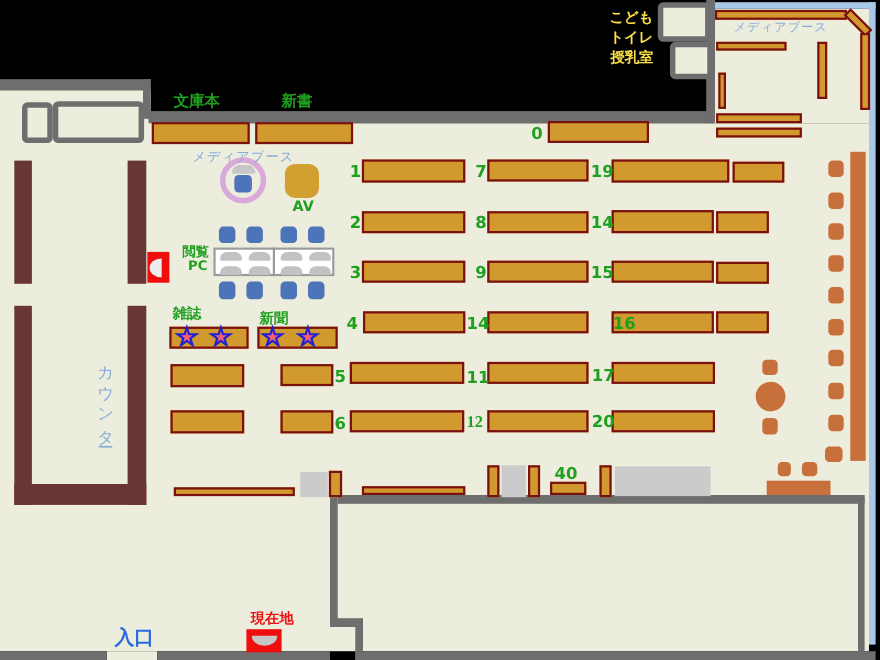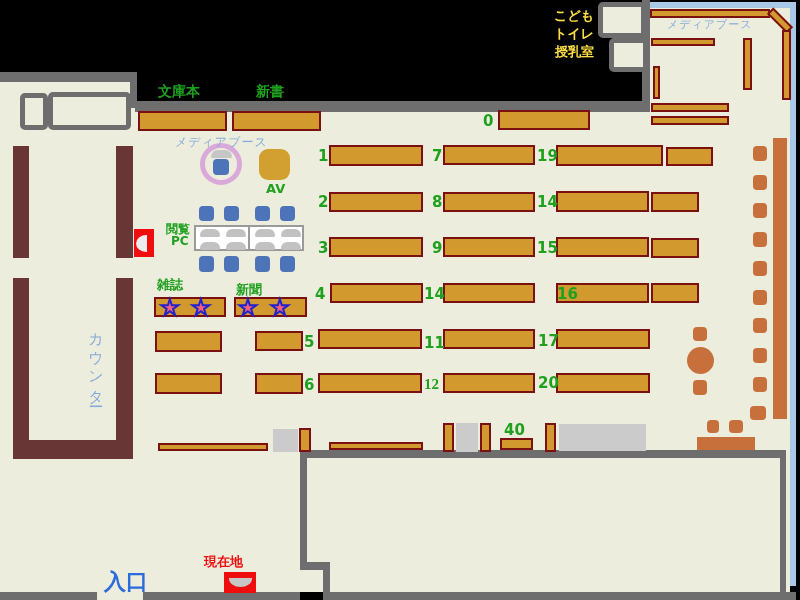--- a/index.html
+++ b/index.html
@@ -21,21 +21,21 @@
   .pc-table{background:#FFFFFF;border:2px solid #9A9A9A;box-sizing:border-box;z-index:3;}
   .pc-divider{background:#9A9A9A;z-index:4;}
   .pc-seat{background:#C2C2C2;border-radius:10px 10px 3px 3px;z-index:4;}
   .star{color:#F4607A;-webkit-text-stroke:2px #2121CE;font-size:22px;line-height:23px;
         font-weight:bold;z-index:7;}
   .lbl{white-space:nowrap;z-index:6;}
   .green{color:#1FA01F;} .lblue{color:#85ABDB;} .mblue{color:#fde047;}
   .blue{color:#2B6BDB;} .redt{color:#EE1010;}
   .bold{font-weight:bold;}
   .fs11{font-size:11px;} .fs12{font-size:12px;} .fs13{font-size:13px;}
-  .fs14{font-size:14px;} .fs15{font-size:15px;} .fs18{font-size:22px;}
+  .fs14{font-size:14px;} .fs15{font-size:15px;} .fs18{font-size:18px;}
   .ls1{letter-spacing:1px;} .ls2{letter-spacing:2px;}
   .vert{writing-mode:vertical-rl;}
   .booth-circle{left:200px;top:143px;width:42px;height:42px;border:5px solid #D9A9D9;
                 border-radius:50%;box-sizing:border-box;z-index:4;}
   .booth-arc{left:211px;top:150px;width:21px;height:8px;background:#C6C6C6;
              border-radius:10px 10px 2px 2px;z-index:5;}
   .booth-pc{left:213px;top:159px;width:16px;height:16px;background:#4D74B8;border-radius:4px;z-index:5;}
   .av-box{left:259px;top:149px;width:31px;height:31px;background:#D2A030;border-radius:9px;z-index:4;}
   .return-box{left:134px;top:229px;width:20px;height:28px;background:#F00D0D;z-index:4;}
   .return-slot{left:136px;top:235px;width:11px;height:17px;background:#EDEDED;
@@ -199,14 +199,14 @@
     <div class="abs lbl green bold fs12" style="left: 166px; top: 221px;">閲覧</div>
     <div class="abs lbl green bold fs12" style="left: 171px; top: 234px;">PC</div>
     <div class="abs lbl green bold fs13" style="left: 157px; top: 276px;">雑誌</div>
     <div class="abs lbl green bold fs13" style="left: 236px; top: 281px;">新聞</div>
     <div class="abs lbl lblue fs15 vert ls2" style="left: 86px; top: 322px;">カウンター</div>
     <div class="abs lbl mblue bold fs13" style="left: 548px; top: 7px; width: 46px; text-align: right;">こども</div>
     <div class="abs lbl mblue bold fs13" style="left: 548px; top: 25px; width: 46px; text-align: right;">トイレ</div>
     <div class="abs lbl mblue bold fs13" style="left: 548px; top: 43px; width: 46px; text-align: right;">授乳室</div>
     <div class="abs lbl lblue fs11 ls1" style="left: 667px; top: 17px;">メディアブース</div>
     <div class="abs lbl blue bold fs18" style="left: 104px; top: 567px;">入口</div>
-    <div class="abs lbl redt bold fs13" style="left: 204px; top: 553px;">現在地</div>
+    <div class="abs lbl redt bold fs13" style="left: 228px; top: 553px;">現在地</div>
   </div>
 
 </body></html>

